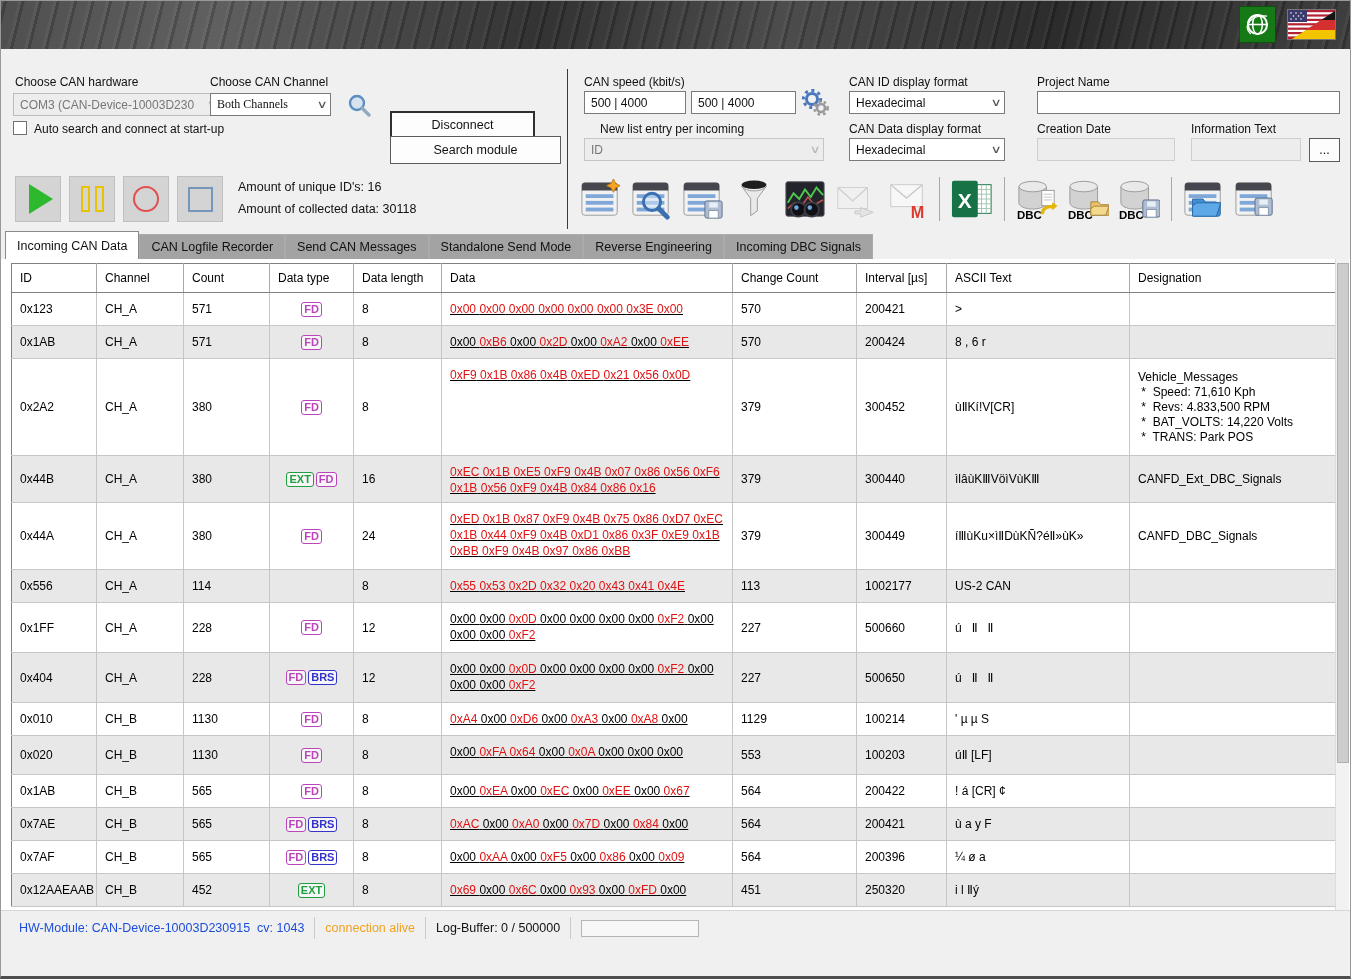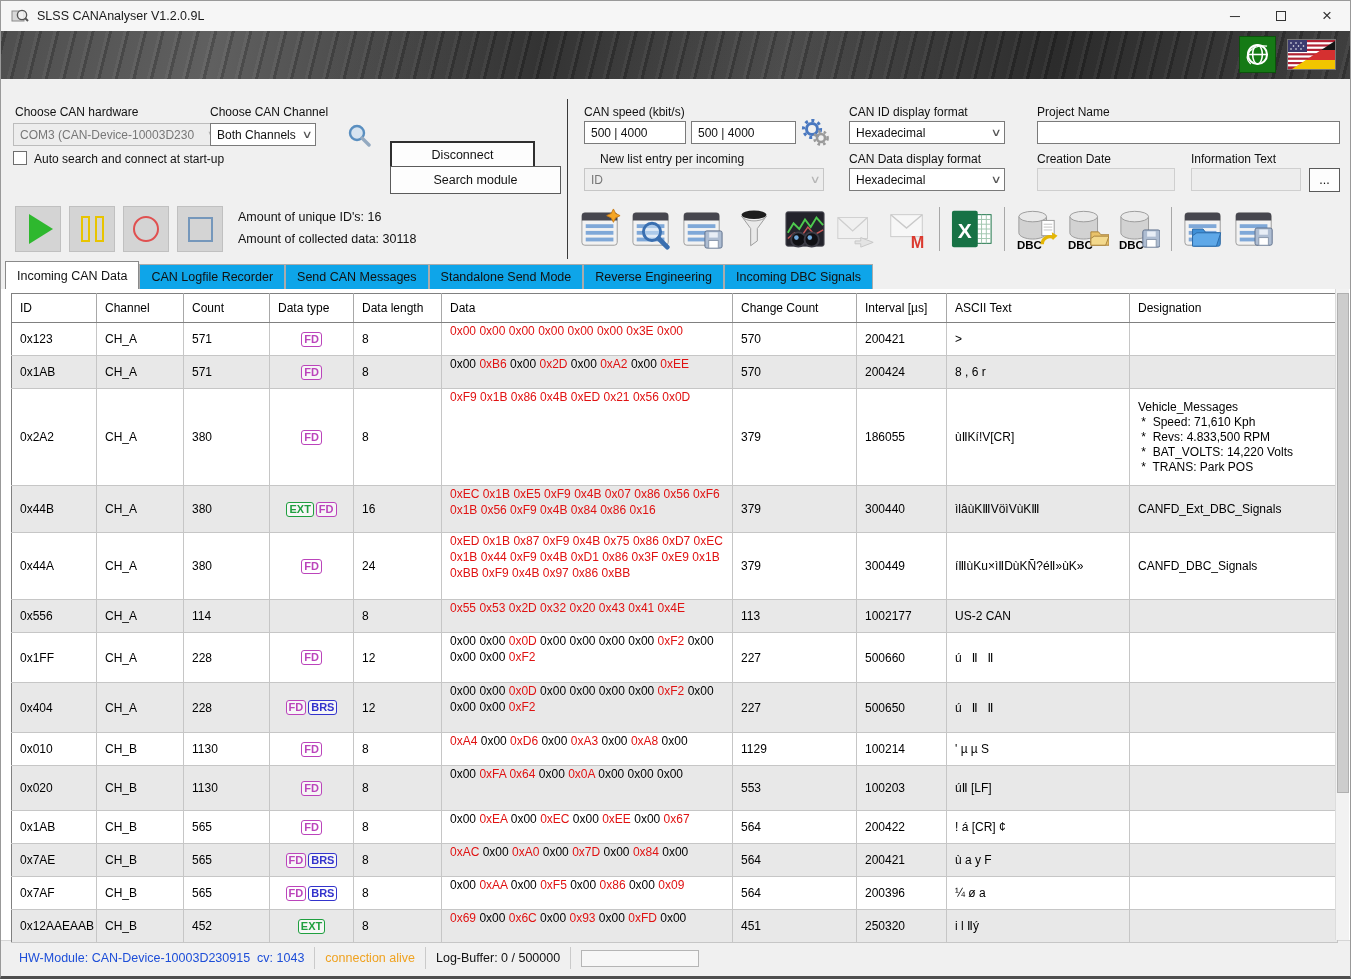--- a/index.html
+++ b/index.html
@@ -53,34 +53,34 @@
   .stopsq { width:25px; height:25px; border:2px solid #7597bb; }
   .stat { position:absolute; left:237px; font-size:12.5px; color:#111; }
 
   .toolbar { position:absolute; left:577px; top:127px; display:flex; align-items:center; gap:5px; }
   .toolbtn { width:46px; height:46px; background:transparent; border:none; display:flex; align-items:center; justify-content:center; }
   .toolbtn.disabled { opacity:.85; }
   .tsep { width:1px; height:44px; background:#a8a8a8; margin:0 4px; }
 
   
   .tabstrip { height:28px; background:#f0f0f0; display:flex; align-items:flex-end; padding-left:4px; }
-  .tab { height:25px; border:1px solid #ababab; border-bottom:none; background:#0ea5e9; font-size:12.5px;
+  .tab { height:25px; border:1px solid #ababab; border-bottom:none; background:#a3a3a3; font-size:12.5px;
          color:#111; display:flex; align-items:center; padding:0 11px; margin-right:0; cursor:default; }
   .tab.active { height:28px; background:#fff; border-color:#8a8a8a; position:relative; z-index:2; }
 
   
   .content { position:relative; height:651px; background:#fff; }
   table.grid { border-collapse:collapse; table-layout:fixed; position:absolute; left:10px; top:4px;
                width:1326px; background:#fff; border:1px solid #808080; }
   .grid th { font-weight:400; text-align:left; font-size:12px; color:#000; background:#fff;
              border-right:1px solid #a8a8a8; border-bottom:1px solid #808080; height:29px; padding:0 8px; }
   .grid td { font-size:12px; color:#000; border-right:1px solid #c6c6c6; border-bottom:1px solid #c6c6c6;
              padding:2px 8px; vertical-align:middle; overflow:hidden; }
   .grid tr:nth-child(even) td { background:#e8e8e8; }
-  .grid td.dt { vertical-align:top; padding-top:0; line-height:16px; }
+  .grid td.dt { vertical-align:top; padding-top:8px; line-height:16px;text-decoration:underline; }
   .grid td.center { text-align:center; }
   .grid td.ascii { white-space:pre; }
   .tok { color:#000; } .tok.r { color:#e01212; }
   .badge { display:inline-block; border:1px solid; border-radius:3px; font-size:11px; font-weight:700;
            padding:0 2px; line-height:13px; margin:0 1px; background:rgba(255,255,255,.6); }
   .badge.fd  { color:#bb44bb; border-color:#bb44bb; }
   .badge.ext { color:#1f9f3f; border-color:#1f9f3f; }
   .badge.brs { color:#3333cc; border-color:#3333cc; }
   .desig div { line-height:15px; white-space:pre-wrap; }
 
@@ -94,37 +94,20 @@
   .s-hw { color:#1d4ed8; }
   .s-conn { color:#efa220; }
   .s-log { color:#111; }
   .sprog { width:118px; height:17px; border:1px solid #b5b5b5; background:#f7f7f7; margin-left:10px; }
 </style>
 </head>
 <body>
 
 <div class="window">
 
-  <div class="titlebar">
-    <span class="appicon">
-      <svg viewBox="0 0 18 18" width="18" height="18">
-          <rect x="1" y="4" width="12" height="10" fill="#d8d8d8" stroke="#8a8a8a"></rect>
-          <circle cx="11" cy="8" r="4.6" fill="rgba(255,255,255,.65)" stroke="#555" stroke-width="1.4"></circle>
-          <line x1="14" y1="11" x2="17" y2="14" stroke="#555" stroke-width="2"></line>
-        </svg>
-    </span>
-    <span class="title">SLSS CANAnalyser V1.2.0.9L</span>
-    <div class="wincontrols">
-      <div class="wbtn">─</div>
-      <div class="wbtn max">
-          <span></span>
-        </div>
-      <div class="wbtn close">×</div>
-    </div>
-  </div>
 
   <div class="menubar">
     <div class="menubar-right">
       <button class="globe-btn">
         <svg viewBox="0 0 24 24" width="27" height="27">
             <circle cx="12" cy="12" r="8.5" fill="none" stroke="#fff" stroke-width="1.8"></circle>
             <ellipse cx="12" cy="12" rx="4.3" ry="8.5" fill="none" stroke="#fff" stroke-width="1.4"></ellipse>
             <line x1="3.5" y1="12" x2="20.5" y2="12" stroke="#fff" stroke-width="1.4"></line>
             <path d="M20.5 4.5 A15 10 0 0 0 6 20.5" fill="none" stroke="#fff" stroke-width="1.2"></path>
           </svg>
@@ -168,21 +151,21 @@
     </div>
   </div>
 
   <div class="controlpanel">
     <span class="lbl" style="left:14px; top:26px;">Choose CAN hardware</span>
     <div class="field select disabled" style="left:12px; top:44px; width:208px;">
       <span>COM3 (CAN-Device-10003D230</span>
         <span class="chev">∨</span>
     </div>
     <span class="lbl" style="left:209px; top:26px;">Choose CAN Channel</span>
-    <div class="field select" style="left:209px; top:44px; width:106px;">
+    <div class="field select" style="left:209px; top:44px; width:121px;font-family:Liberation Serif, serif;">
       <span>Both Channels</span>
         <span class="chev">∨</span>
     </div>
     <span style="position:absolute; left:346px; top:44px;">
       <svg viewBox="0 0 24 24" width="24" height="24">
           <circle cx="10" cy="10" r="7" fill="rgba(190,215,240,.5)" stroke="#5a8fc0" stroke-width="2.4"></circle>
           <line x1="15" y1="15" x2="22" y2="22" stroke="#93a9c0" stroke-width="3.4" stroke-linecap="round"></line>
         </svg>
     </span>
     <button class="btn primary" style="left:389px; top:42px; width:145px; height:28px;">Disconnect</button>
@@ -451,21 +434,21 @@
             <td class="desig"></td>
           </tr>
           <tr style="height: 97px;">
             <td>0x2A2</td>
             <td>CH_A</td>
             <td>380</td>
             <td class="center"><span class="badge fd">FD</span></td>
             <td>8</td>
             <td class="dt"><span class="tok r">0xF9</span> <span class="tok r">0x1B</span> <span class="tok r">0x86</span> <span class="tok r">0x4B</span> <span class="tok r">0xED</span> <span class="tok r">0x21</span> <span class="tok r">0x56</span> <span class="tok r">0x0D</span> </td>
             <td>379</td>
-            <td>186055</td>
+            <td>300452</td>
             <td class="ascii">ùⅡKí!V[CR]</td>
             <td class="desig">
               <div>Vehicle_Messages</div>
               <div> *  Speed: 71,610 Kph</div>
               <div> *  Revs: 4.833,500 RPM</div>
               <div> *  BAT_VOLTS: 14,220 Volts</div>
               <div> *  TRANS: Park POS</div>
             </td>
           </tr>
           <tr style="height: 47px; margin-top: 44px;">
@@ -533,21 +516,21 @@
             <td>CH_B</td>
             <td>1130</td>
             <td class="center"><span class="badge fd">FD</span></td>
             <td>8</td>
             <td class="dt"><span class="tok r">0xA4</span> <span class="tok">0x00</span> <span class="tok r">0xD6</span> <span class="tok">0x00</span> <span class="tok r">0xA3</span> <span class="tok">0x00</span> <span class="tok r">0xA8</span> <span class="tok">0x00</span> </td>
             <td>1129</td>
             <td>100214</td>
             <td class="ascii">' µ µ S</td>
             <td class="desig"></td>
           </tr>
-          <tr style="height: 45px;">
+          <tr style="height: 39px;">
             <td>0x020</td>
             <td>CH_B</td>
             <td>1130</td>
             <td class="center"><span class="badge fd">FD</span></td>
             <td>8</td>
             <td class="dt"><span class="tok">0x00</span> <span class="tok r">0xFA</span> <span class="tok r">0x64</span> <span class="tok">0x00</span> <span class="tok r">0x0A</span> <span class="tok">0x00</span> <span class="tok">0x00</span> <span class="tok">0x00</span> </td>
             <td>553</td>
             <td>100203</td>
             <td class="ascii">úⅡ [LF]</td>
             <td class="desig"></td>

